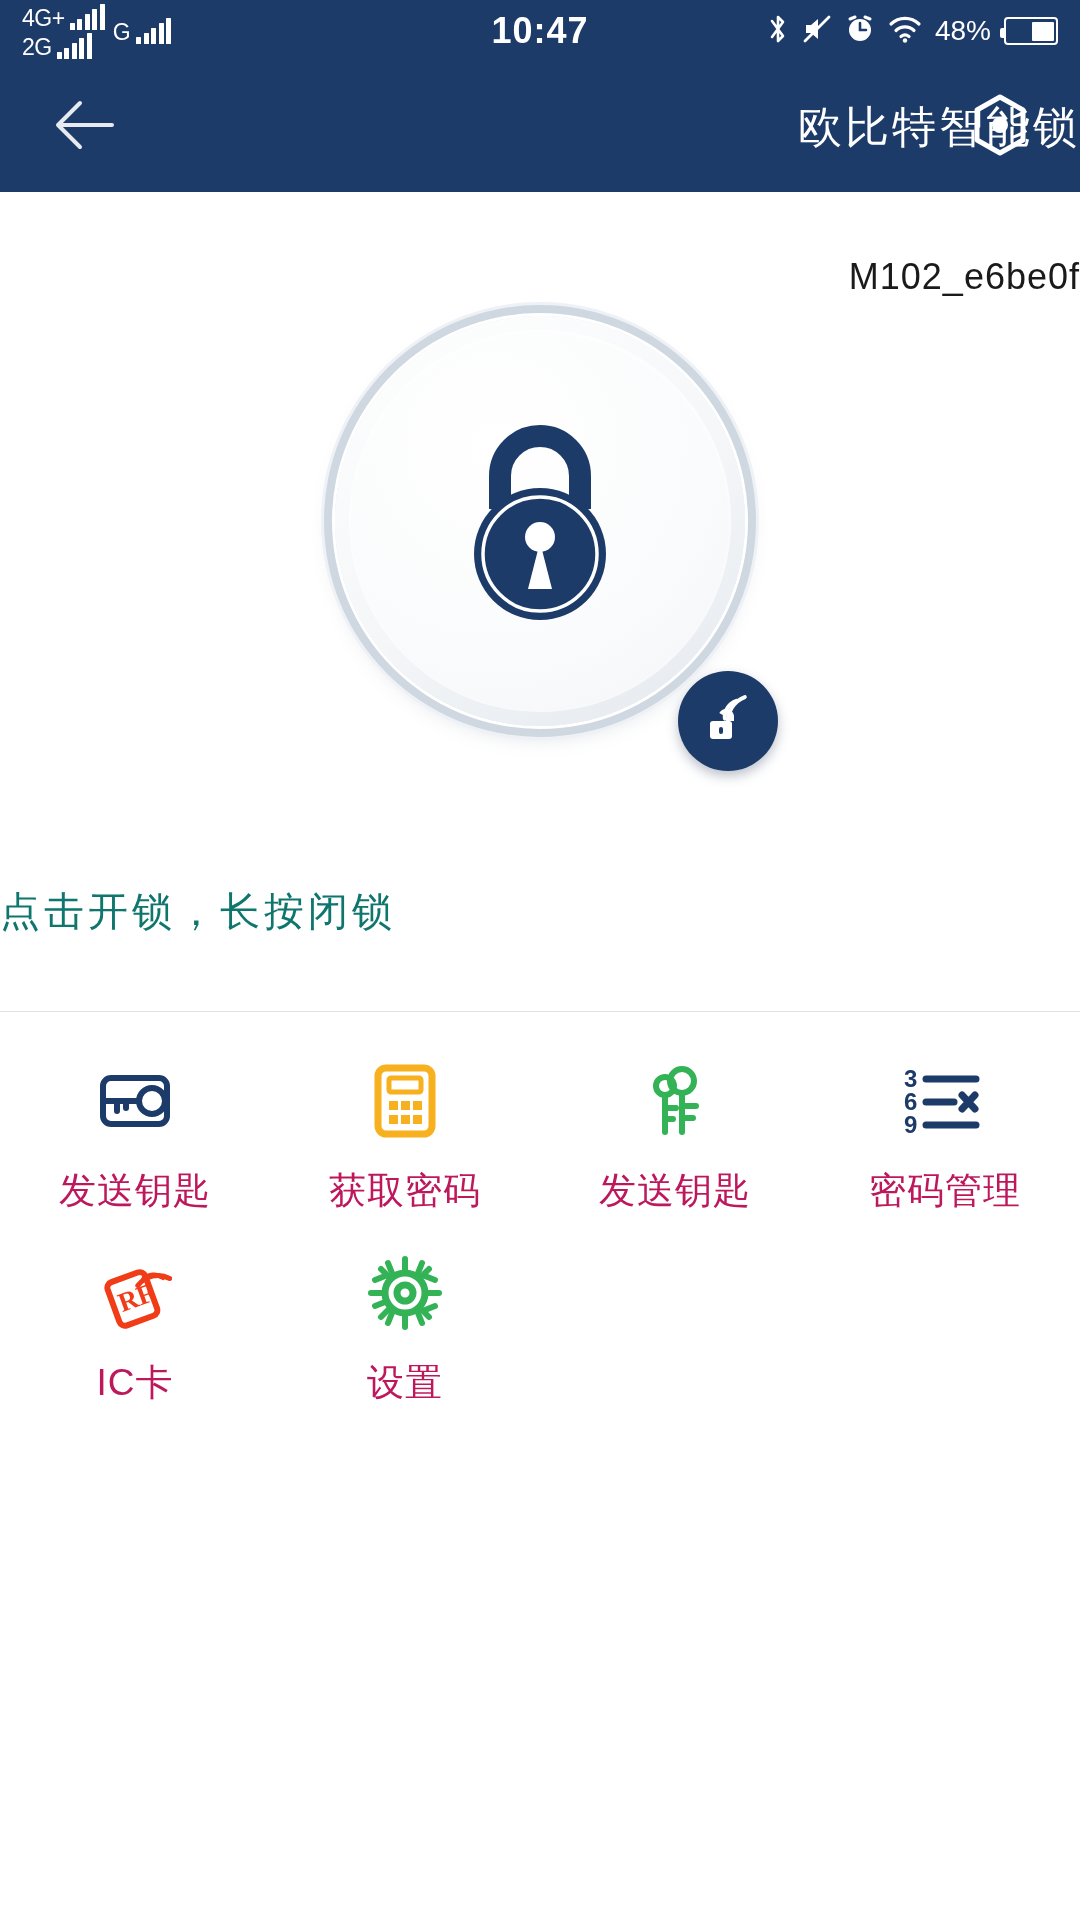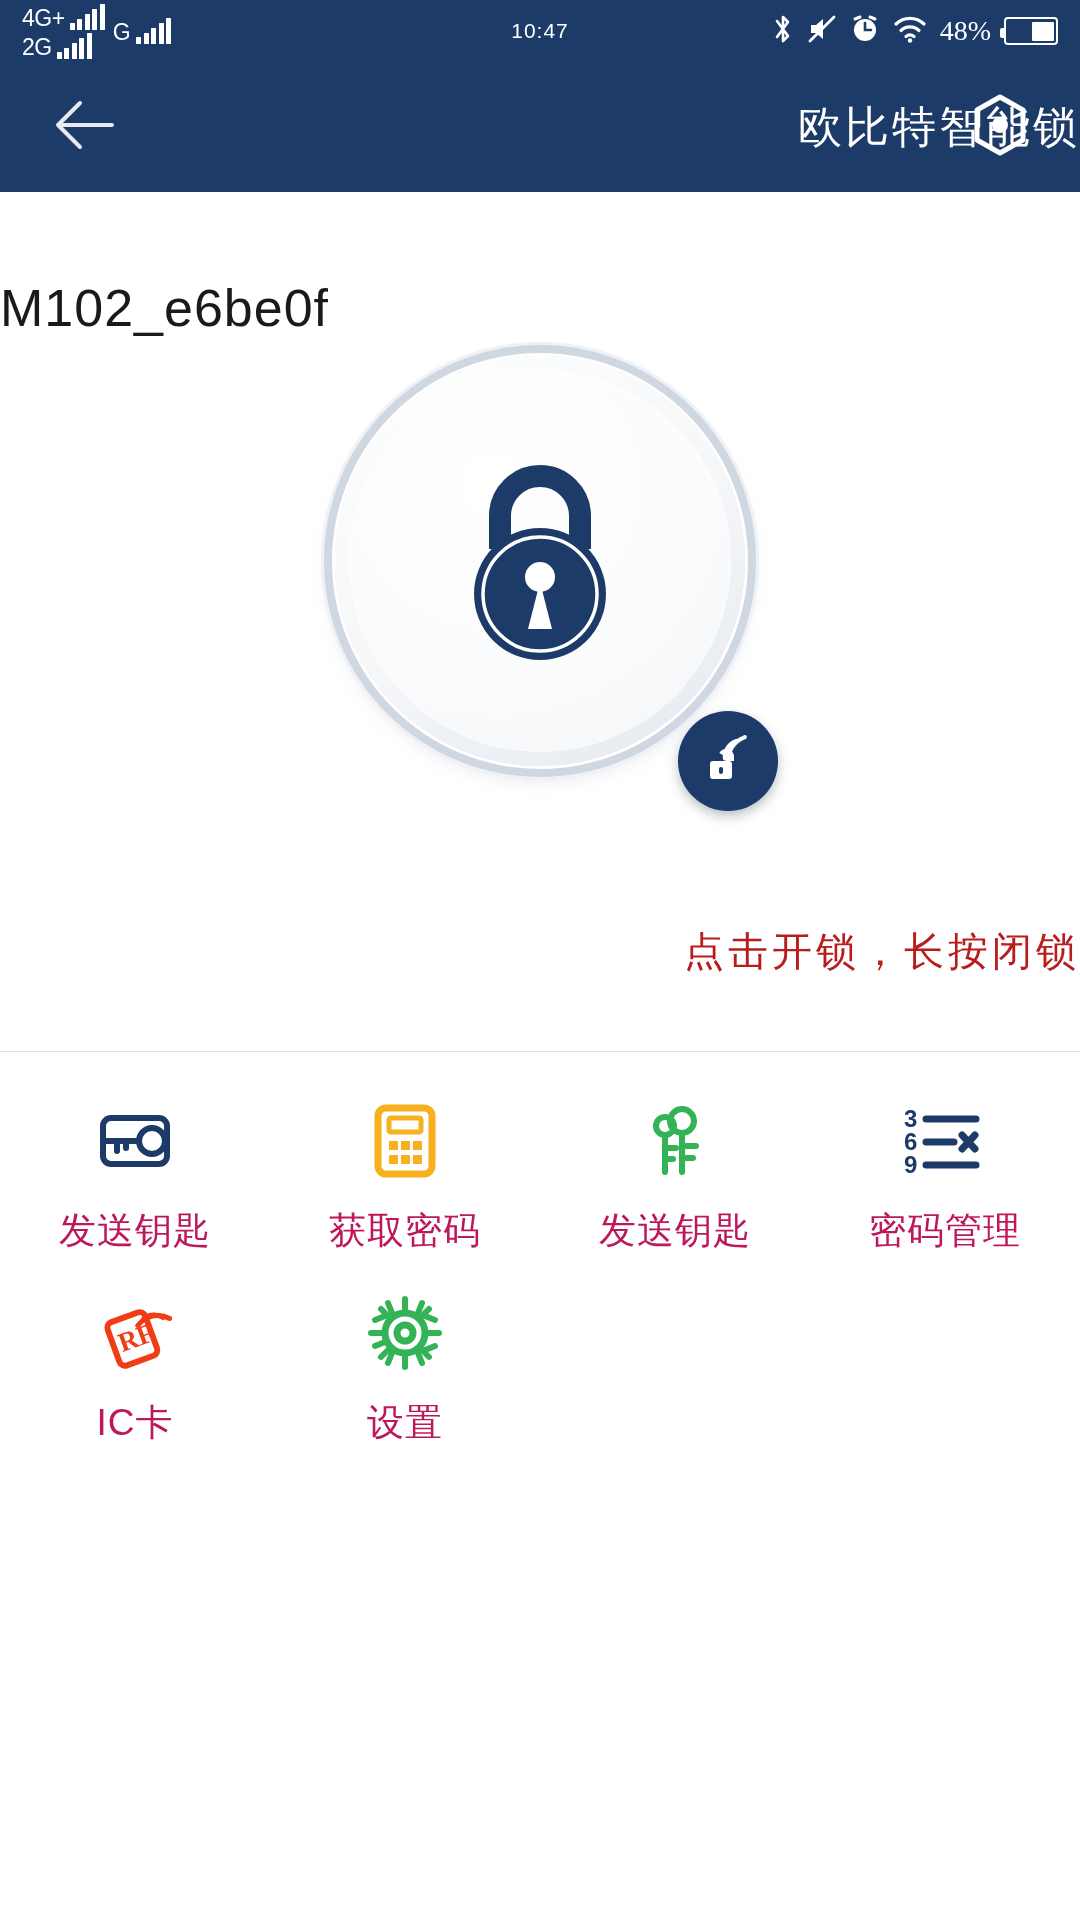--- a/index.html
+++ b/index.html
@@ -79,32 +79,31 @@
     position: absolute;
     left: 0; right: 0;
     top: 0;
     height: 62px;
     display: flex;
     align-items: center;
     justify-content: center;
     pointer-events: none;
   }
   .sb-time {
-    font-size: 21px;
+    font-size: 36px;
     letter-spacing: 1px;
-    font-weight: 400;
+    font-weight: 700;
   }
 
   .sb-right {
     margin-left: auto;
     display: flex;
     align-items: center;
     gap: 13px;
     z-index: 2;
-    font-family: Liberation Serif, serif;
   }
   .sb-right .battery-pct {
     font-size: 28px;
     letter-spacing: 0px;
   }
   .battery {
     width: 54px;
     height: 28px;
     border: 2.5px solid #ffffff;
     border-radius: 4px;
@@ -164,25 +163,25 @@
     height: 80px;
     display: flex;
     align-items: center;
     justify-content: center;
     cursor: pointer;
     z-index: 2;
   }
 
   
   .device-name {
-    text-align: left;
-    font-size: 52px;
+    text-align: right;
+    font-size: 36px;
     color: #1a1a1a;
     letter-spacing: 1px;
-    margin-top: 86px;
+    margin-top: 64px;
     font-weight: 400;
   }
 
   .lock-area {
     position: relative;
     height: 560px;
     margin-top: 18px;
   }
 
   .lock-button {
@@ -227,23 +226,23 @@
     border-radius: 50%;
     background: #1d3b69;
     display: flex;
     align-items: center;
     justify-content: center;
     box-shadow: 0 5px 12px rgba(60,75,100,0.35);
     cursor: pointer;
   }
 
   .hint {
-    text-align: right;
+    text-align: left;
     font-size: 40px;
-    color: #b91c1c;
+    color: #0f766e;
     letter-spacing: 4px;
     margin-top: 8px;
   }
 
   .divider {
     height: 1px;
     background: #e2e2e2;
     margin-top: 72px;
   }
 

